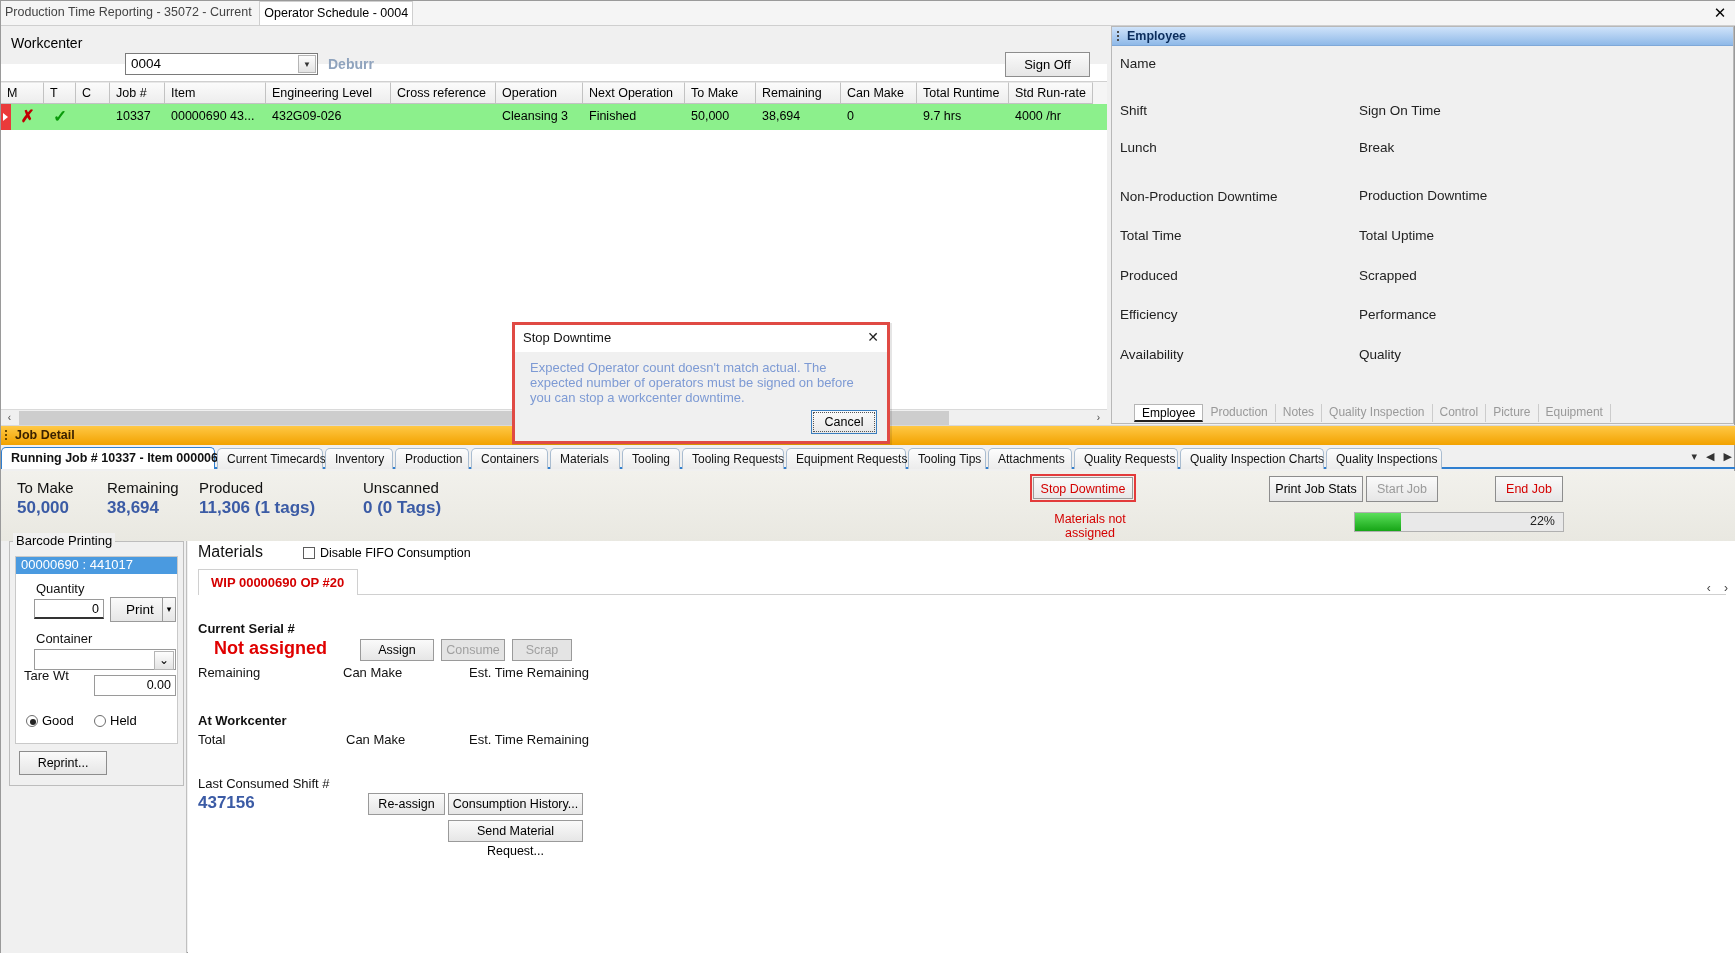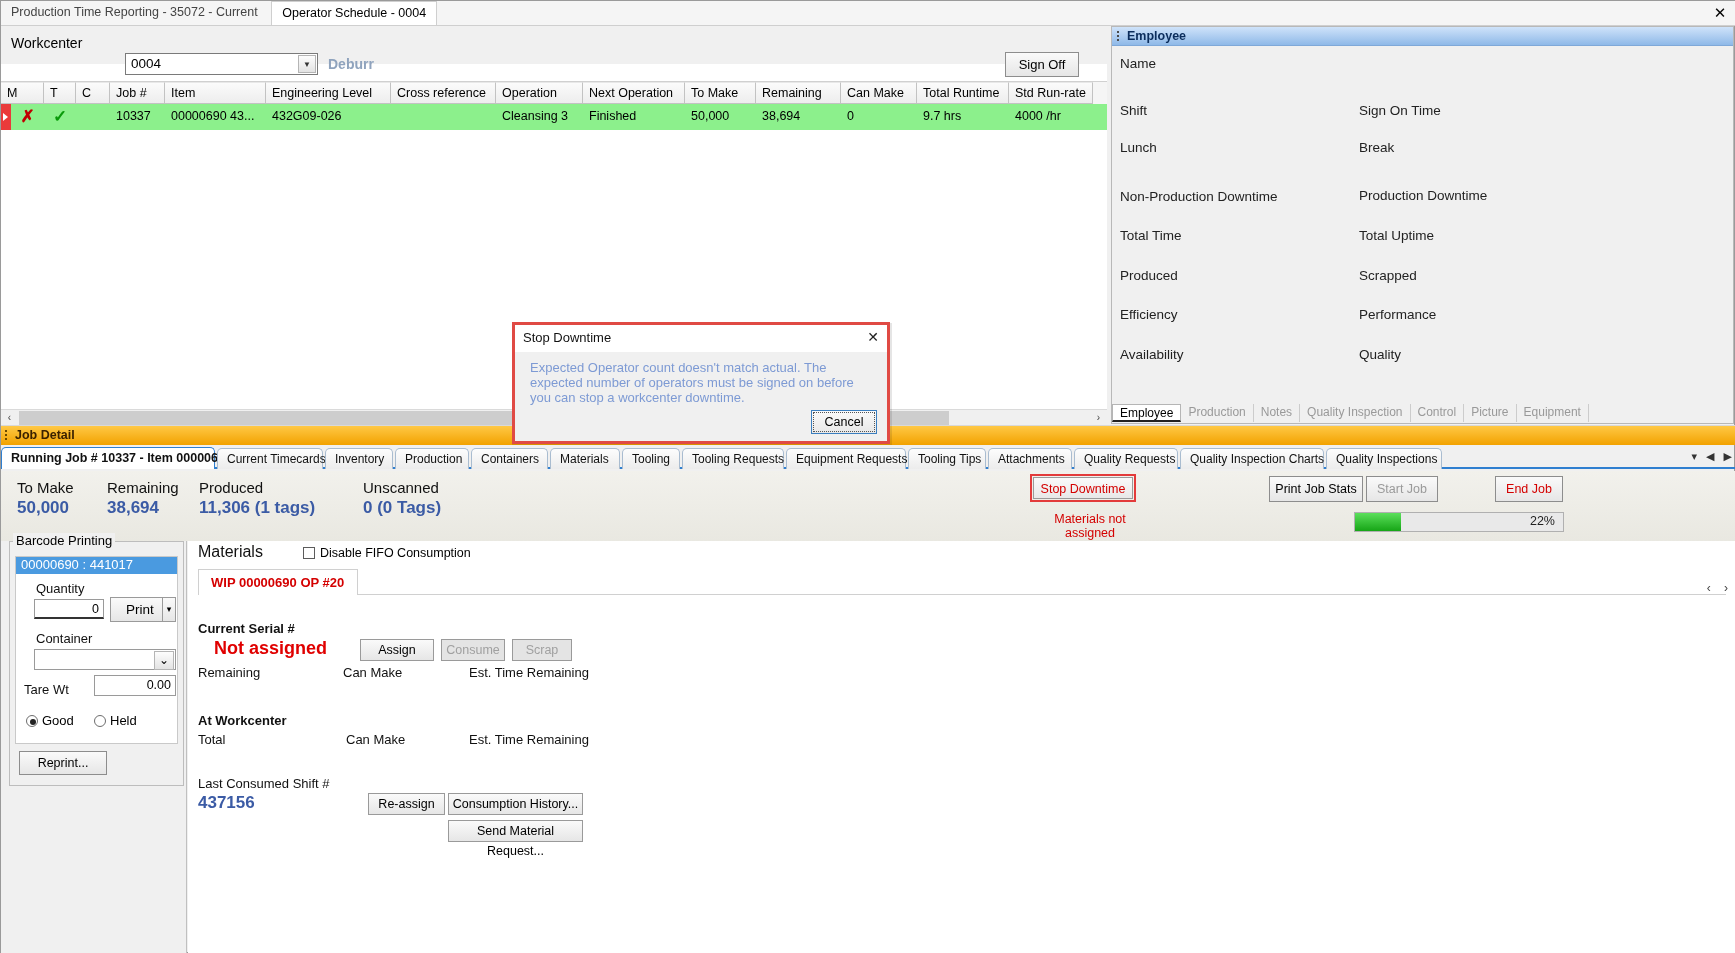--- a/index.html
+++ b/index.html
@@ -21,21 +21,21 @@
 
   
   .topbar {
     position: absolute; left: 0; top: 0; width: 1735px; height: 25px;
     background: #f5f5f5;
     border-bottom: 1px solid #cfcfcf;
   }
   .top-tab {
     display: inline-block;
     height: 24px; line-height: 23px;
-    padding: 0 10px;
+    padding: 0 4px;
     font-size: 12.5px;
     color: #333;
     vertical-align: top;
   }
   .top-tab.inactive { color: #444; }
   .top-tab.active {
     background: #ffffff;
     border-left: 1px solid #cfcfcf;
     border-right: 1px solid #cfcfcf;
     border-top: 1px solid #cfcfcf;
@@ -77,21 +77,21 @@
     background: linear-gradient(#fdfdfd,#e3e3e3);
     border: 1px solid #b5b5b5;
     text-align: center; font-size: 8px; line-height: 17px; color: #333;
   }
   .wc-desc {
     position: absolute; left: 327px; top: 30px;
     font-size: 14px; font-weight: bold; color: #8fa3bd;
   }
   .signoff {
     position: absolute; left: 1004px; top: 26px;
-    width: 74px; height: 25px;
+    width: 85px; height: 25px;
     background: linear-gradient(#fafafa,#e6e6e6);
     border: 1px solid #8d8d8d;
     font-size: 13px; line-height: 23px; text-align: center;
     cursor: pointer;
   }
   .downtime-msg {
     position: absolute; left: 10px; top: 59px;
     font-size: 12.5px; color: #d40000;
   }
 
@@ -183,21 +183,21 @@
   .grip {
     position: absolute; left: 5px; top: 4px;
     width: 2px; height: 11px;
     background: repeating-linear-gradient(#4a4a4a 0 2px, transparent 2px 4px);
   }
   .emp-field {
     position: absolute;
     font-size: 13.5px; color: #222;
   }
   .emp-tabs {
-    position: absolute; left: 0; bottom: 1px;
+    position: absolute; left: 22px; bottom: 1px;
     height: 18px; white-space: nowrap;
   }
   .emp-tab {
     display: inline-block;
     height: 18px; line-height: 17px;
     padding: 0 7px;
     font-size: 12px;
     color: #999;
     border-right: 1px solid #cccccc;
     vertical-align: top;
@@ -602,21 +602,21 @@
     <div class="bc-input" style="left:18px; top:42px; width:70px; height:20px; line-height:18px; border-bottom:2px solid #333;">0</div>
     <div class="mbtn" style="left:94px; top:40px; width:60px; height:25px; line-height:23px; font-size:13.5px;">Print</div>
     <div class="mbtn" style="left:146px; top:40px; width:14px; height:25px; line-height:23px; font-size:9px;">▾</div>
 
     <div class="bc-lab" style="left:20px; top:74px;">Container</div>
     <div class="bc-input" style="left:18px; top:92px; width:142px; height:21px;">
       <span></span>
       <span style="position:absolute; right:1px; top:1px; width:20px; height:19px; background:linear-gradient(#fdfdfd,#e3e3e3); border:1px solid #b5b5b5; text-align:center; line-height:16px; font-size:12px;">⌄</span>
     </div>
 
-    <div class="bc-lab" style="left:8px; top:125px;">Tare Wt</div>
+    <div class="bc-lab" style="left:8px; top:111px;">Tare Wt</div>
     <div class="bc-input" style="left:78px; top:118px; width:82px; height:21px; line-height:19px;">0.00</div>
 
     <div class="radio on" style="left:10px; top:156px;">
       <span class="dot"></span><span>Good</span>
     </div>
     <div class="radio" style="left:78px; top:156px;">
       <span class="dot"></span><span>Held</span>
     </div>
   </div>
 

